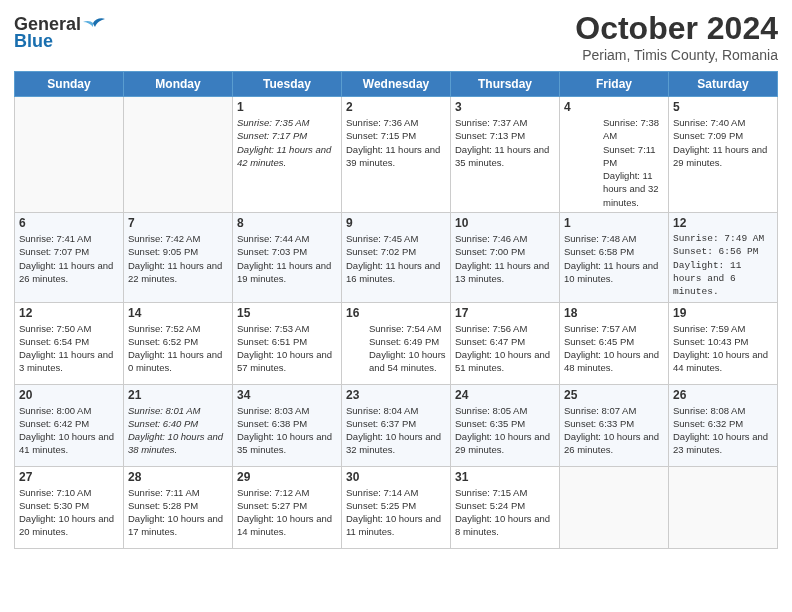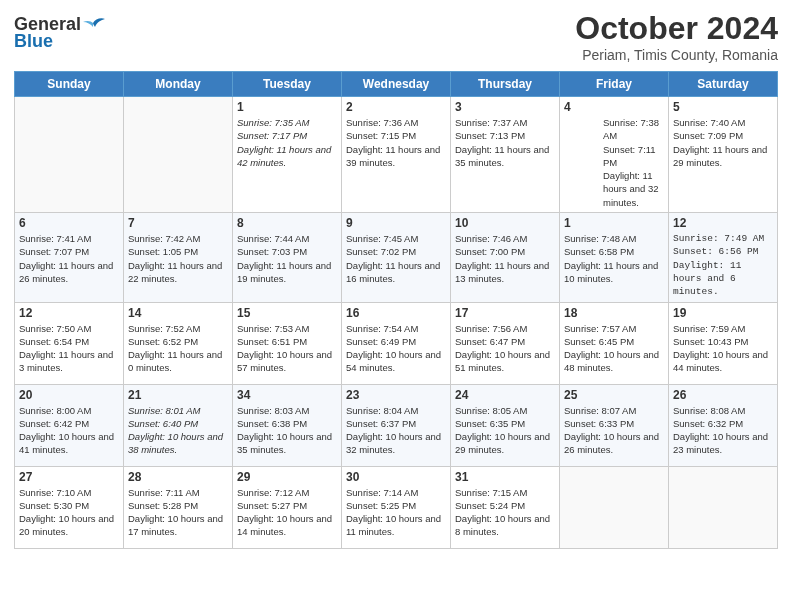--- a/index.html
+++ b/index.html
@@ -156,21 +156,21 @@
         <tr>
           <td>
             <span class="day-num">6</span>
             <div class="day-info" style="white-space: pre-line;">Sunrise: 7:41 AM
 Sunset: 7:07 PM
 Daylight: 11 hours and 26 minutes.</div>
           </td>
           <td>
             <span class="day-num">7</span>
             <div class="day-info" style="white-space: pre-line;">Sunrise: 7:42 AM
-Sunset: 1:05 PM
+Sunset: 9:05 PM
 Daylight: 11 hours and 22 minutes.</div>
           </td>
           <td>
             <span class="day-num">8</span>
             <div class="day-info" style="white-space: pre-line;">Sunrise: 7:44 AM
 Sunset: 7:03 PM
 Daylight: 11 hours and 19 minutes.</div>
           </td>
           <td>
             <span class="day-num">9</span>
@@ -211,21 +211,21 @@
 Daylight: 11 hours and 0 minutes.</div>
           </td>
           <td>
             <span class="day-num">15</span>
             <div class="day-info" style="white-space: pre-line;">Sunrise: 7:53 AM
 Sunset: 6:51 PM
 Daylight: 10 hours and 57 minutes.</div>
           </td>
           <td>
             <span class="day-num">16</span>
-            <div class="day-info" style="white-space: pre-line;">Sunrise: 7:54 AM
+            <div class="day-info" style="white-space: pre-line; margin-left: 23px;">Sunrise: 7:54 AM
 Sunset: 6:49 PM
 Daylight: 10 hours and 54 minutes.</div>
           </td>
           <td>
             <span class="day-num">17</span>
             <div class="day-info" style="white-space: pre-line;">Sunrise: 7:56 AM
 Sunset: 6:47 PM
 Daylight: 10 hours and 51 minutes.</div>
           </td>
           <td>

